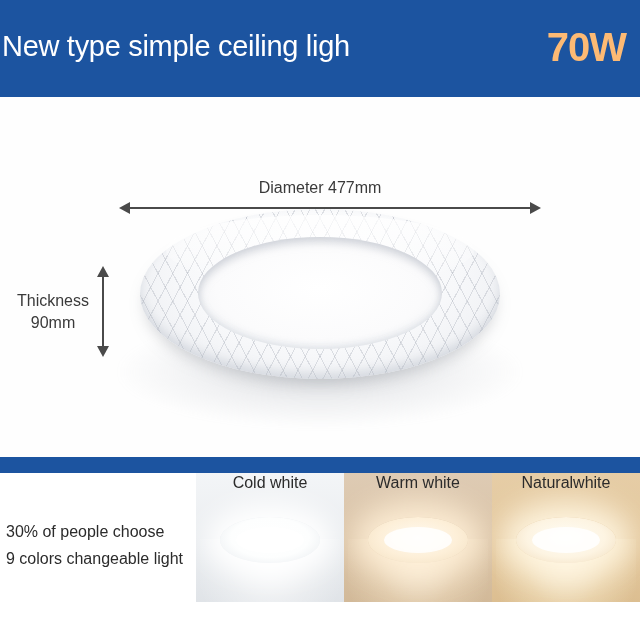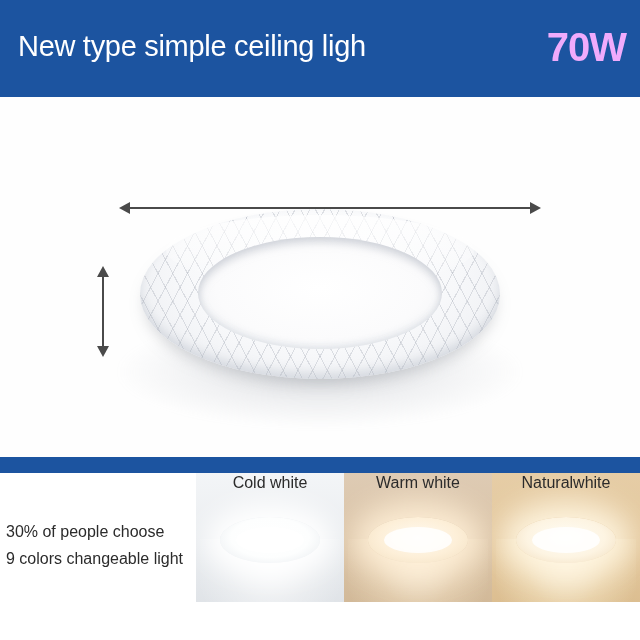--- a/index.html
+++ b/index.html
@@ -9,33 +9,33 @@
     background:#ffffff;
     overflow:hidden;
   }
   .page{position:relative;width:640px;height:640px;overflow:hidden;background:#fff;}
 
   
   .header{
     position:absolute;left:0;top:0;width:640px;height:97px;
     background:#1c54a0;
     display:flex;align-items:center;justify-content:space-between;
-    box-sizing:border-box;padding:0 14px 0 18px;
+    box-sizing:border-box;padding:0 14px 0 2px;
   }
   .header-title{
     color:#ffffff;
     font-size:29px;
     font-weight:400;
     letter-spacing:-0.3px;
     white-space:nowrap;
     line-height:1;
     margin-top:-4px;
   }
   .header-watt{
-    color:#f0abfc;
+    color:#fdba74;
     font-size:40px;
     font-weight:bold;
     letter-spacing:-1px;
     line-height:1;
     margin-top:-4px;
   }
 
   
   .main{
     position:absolute;left:0;top:97px;width:640px;height:360px;
@@ -176,27 +176,32 @@
 
     <div class="lamp-shadow"></div>
 
     <div class="lamp-wrap">
       <div class="lamp-outer"></div>
       <div class="lamp-texture"></div>
       <div class="lamp-rim-hi"></div>
       <div class="lamp-inner"></div>
     </div>
 
+    <div class="dim-diameter-label" style="top:82px;">Diameter 477mm</div>
     <div class="arrow-h" style="left:130px;top:110px;width:400px;"></div>
     <div class="ah-left" style="left:119px;top:105px;"></div>
     <div class="ah-right" style="left:530px;top:105px;"></div>
 
     <div class="arrow-v" style="left:102px;top:180px;height:70px;"></div>
     <div class="av-top" style="left:97px;top:169px;"></div>
     <div class="av-bot" style="left:97px;top:249px;"></div>
+    <div class="thickness-block" style="top:193px;">
+      <div>Thickness</div>
+      <div>90mm</div>
+    </div>
   </div>
 
   <div class="blue-band"></div>
 
   <div class="bottom">
 
     <div class="bottom-left">
       <div class="bl-line">30% of people choose</div>
       <div class="bl-line">9 colors changeable light</div>
     </div>

